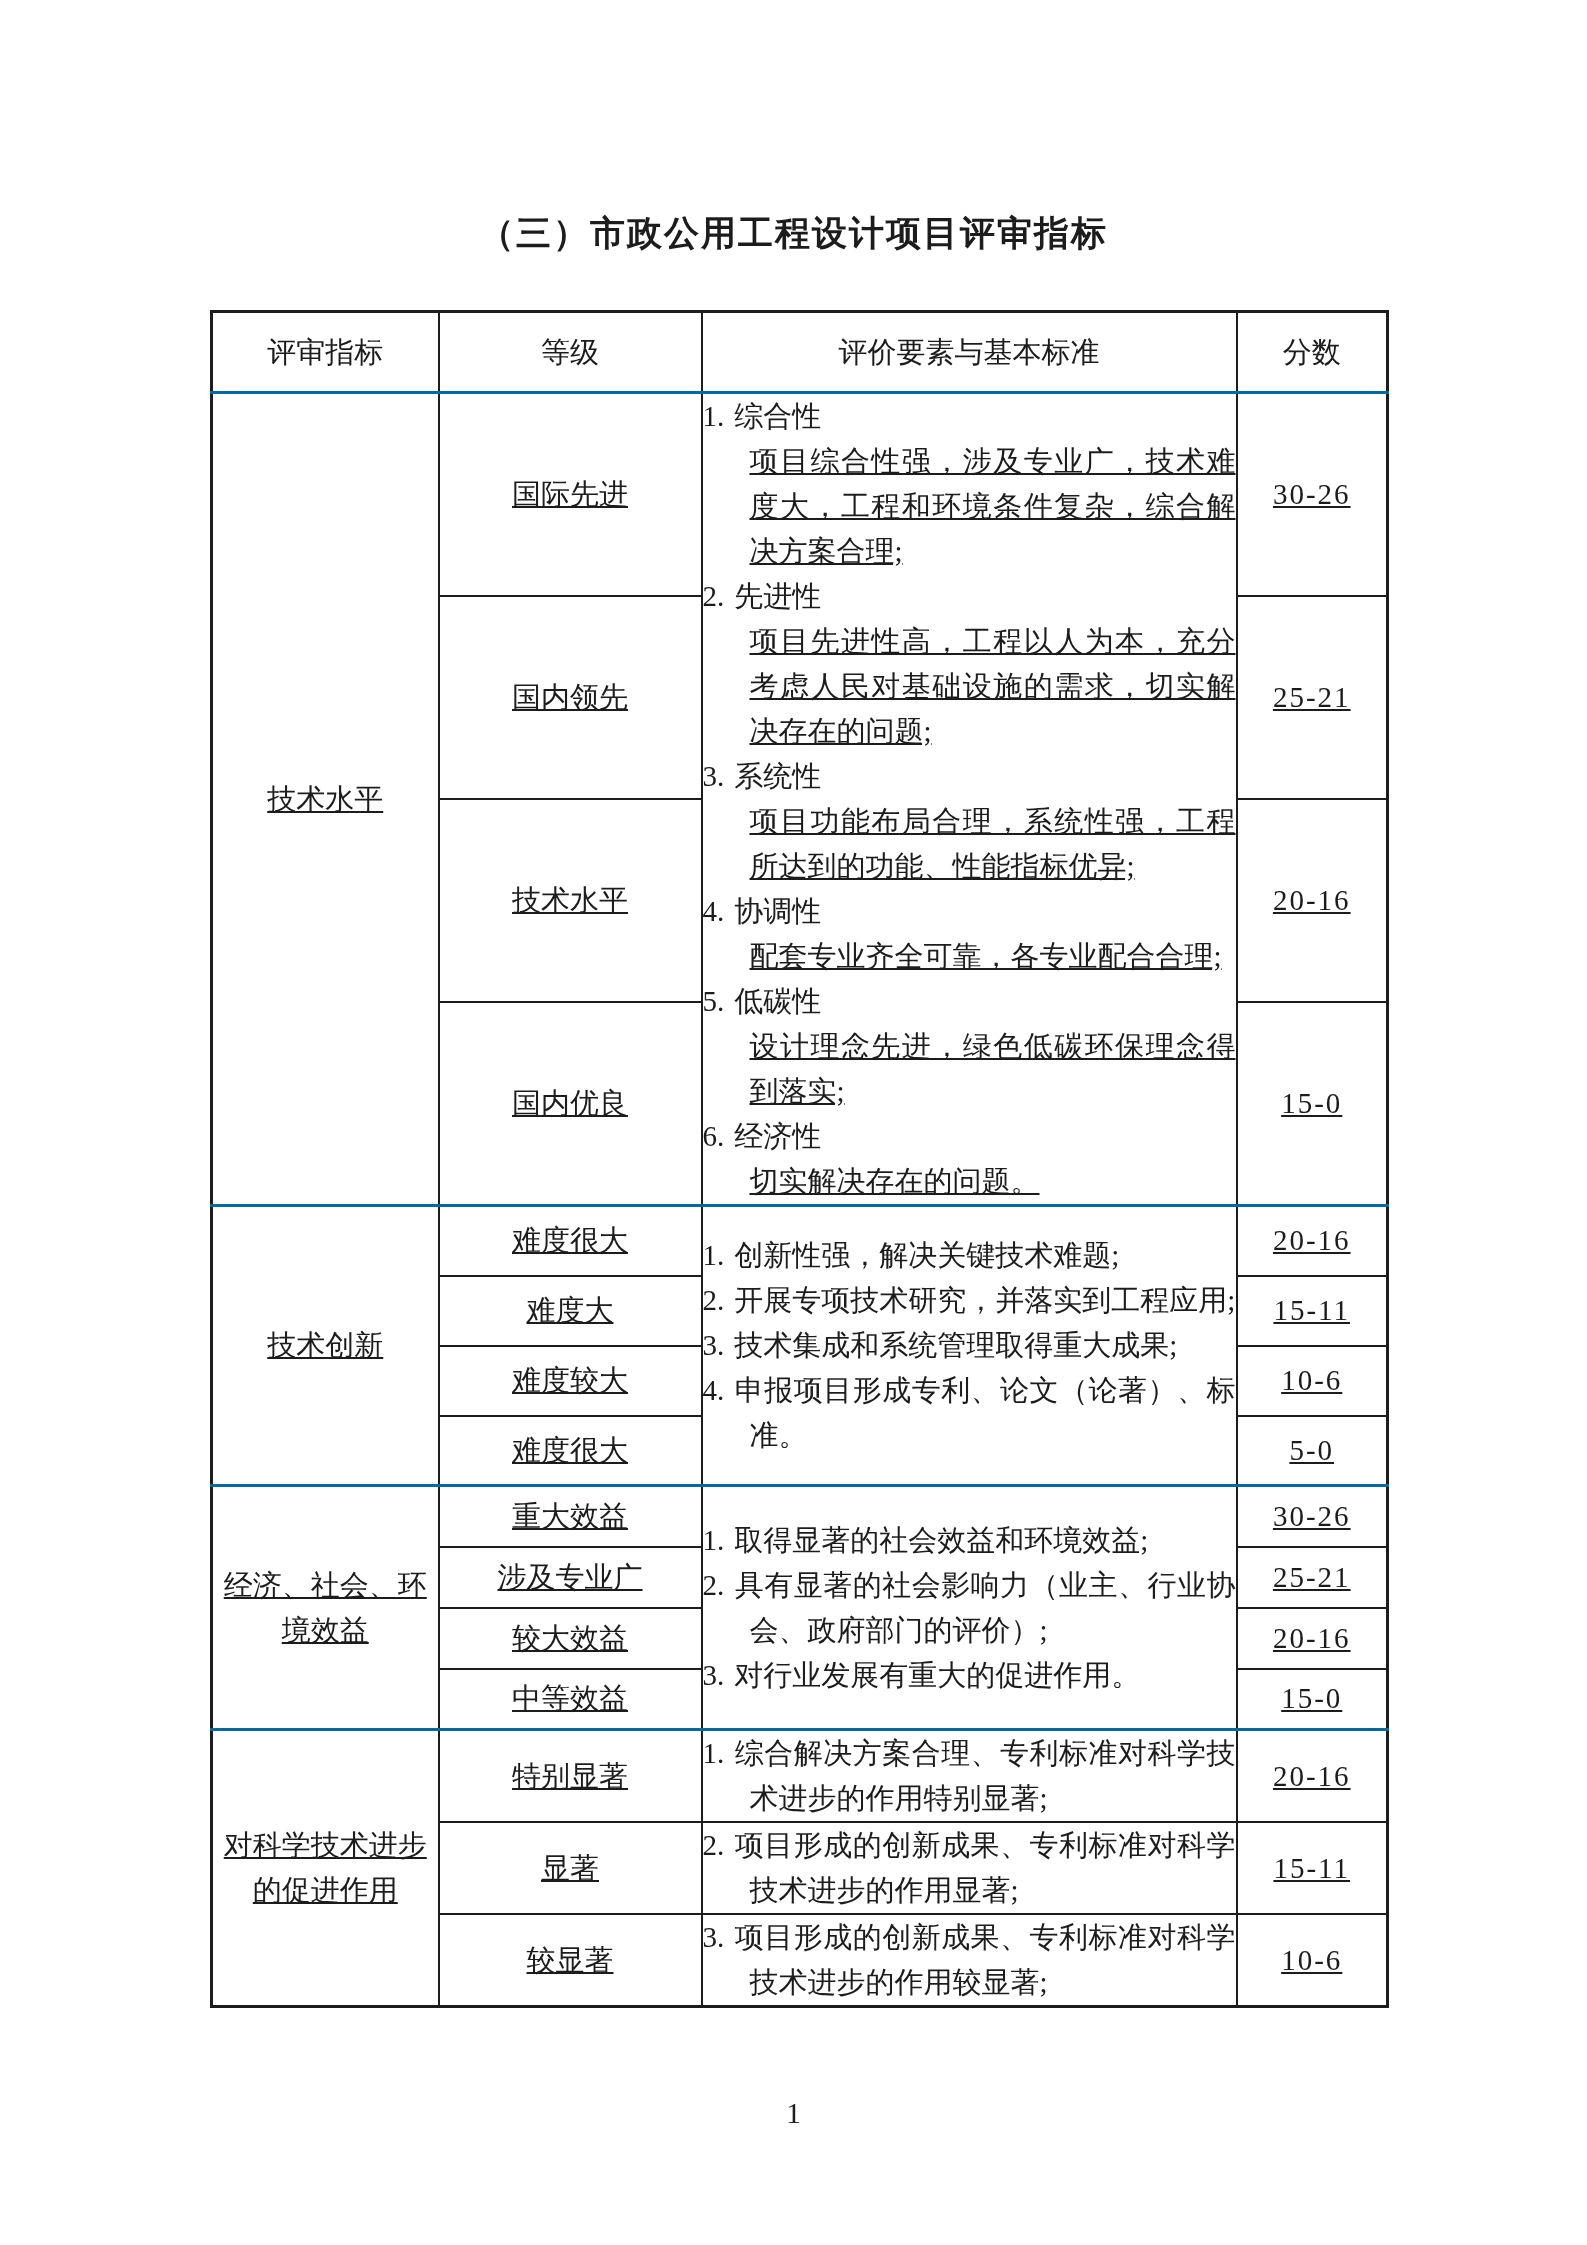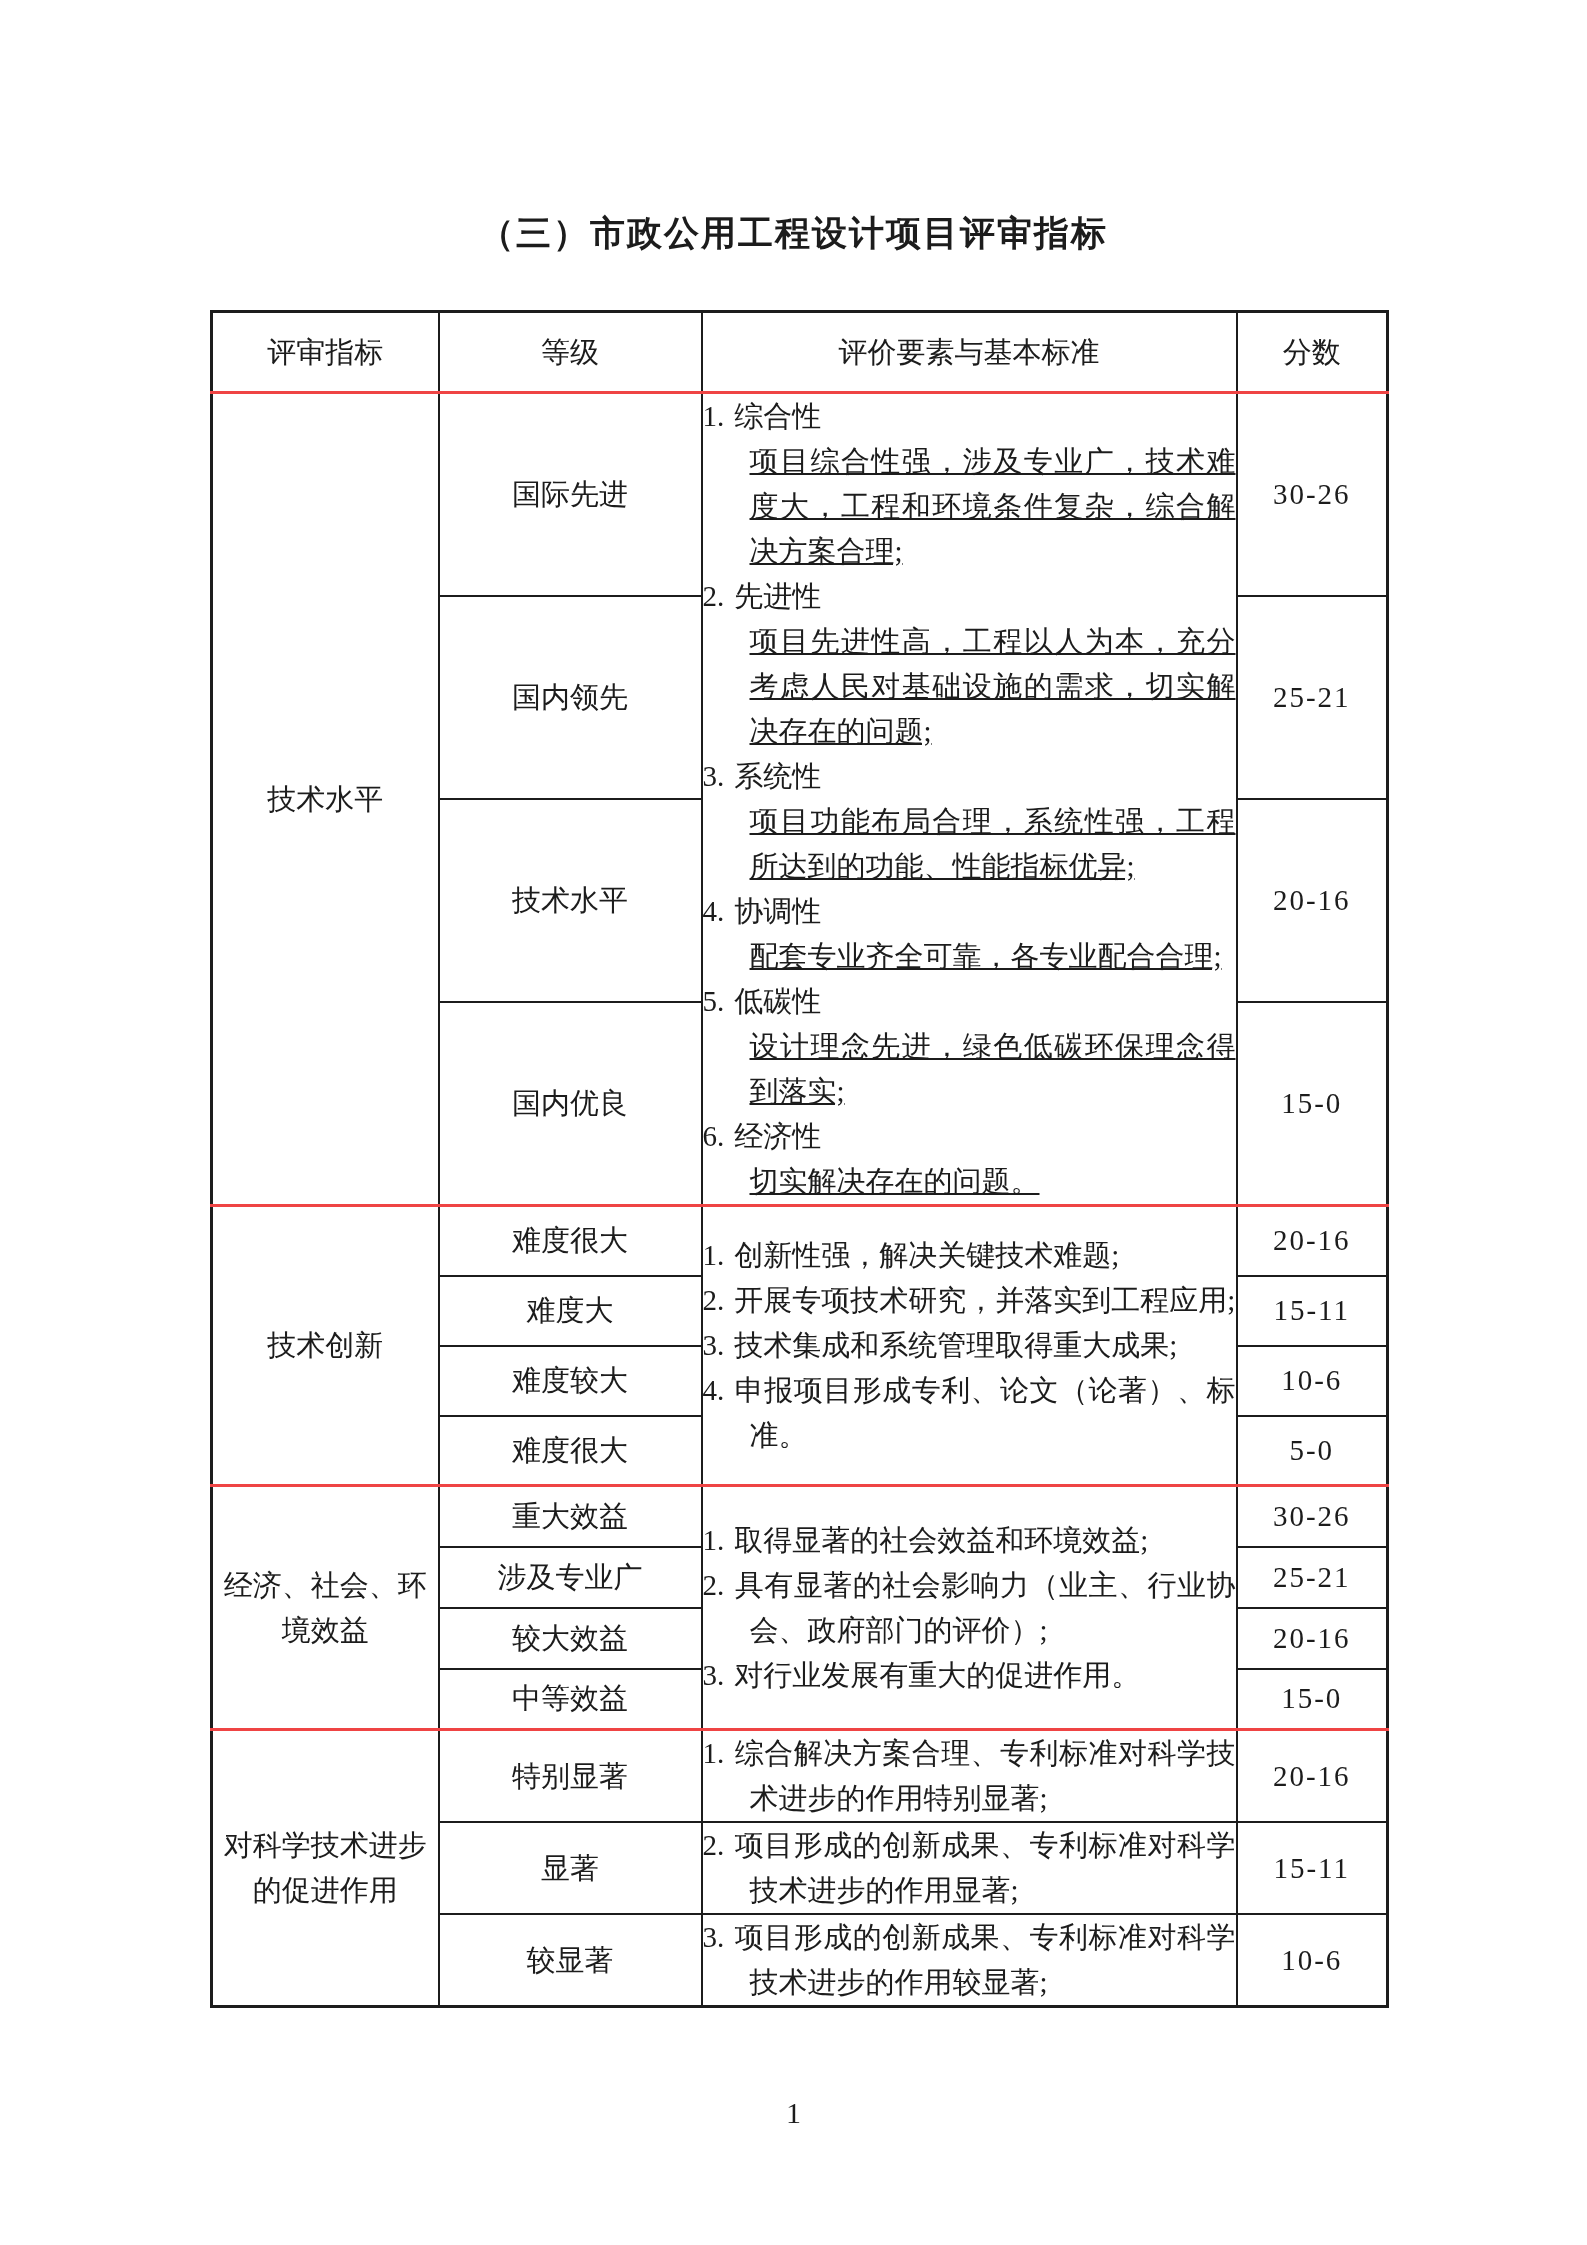--- a/index.html
+++ b/index.html
@@ -36,22 +36,22 @@
   .doc-table th, .doc-table td {
     border: 2px solid #1c1c1c;
     font-size: 29px;
     line-height: 45px;
     font-weight: normal;
     vertical-align: middle;
     padding: 0;
     overflow: hidden;
   }
   .doc-table th { height: 78px; }
-  tr.sec-top td { border-top: 3px solid #ef4444; }
-  .c { text-align: center; }
+  tr.sec-top td { border-top: 3px solid #0369a1; }
+  .c { text-align: center; text-decoration: underline; }
   .r-s1 { height: 196px; }
   .r-s2 { height: 70px; }
   .r-s3 { height: 61px; }
   .r-s4 { height: 88px; }
   .score-cell { letter-spacing: 2px; }
   .crit-cell {
     text-align: justify;
     padding: 4px 12px 4px 12px;
     vertical-align: middle;
   }

